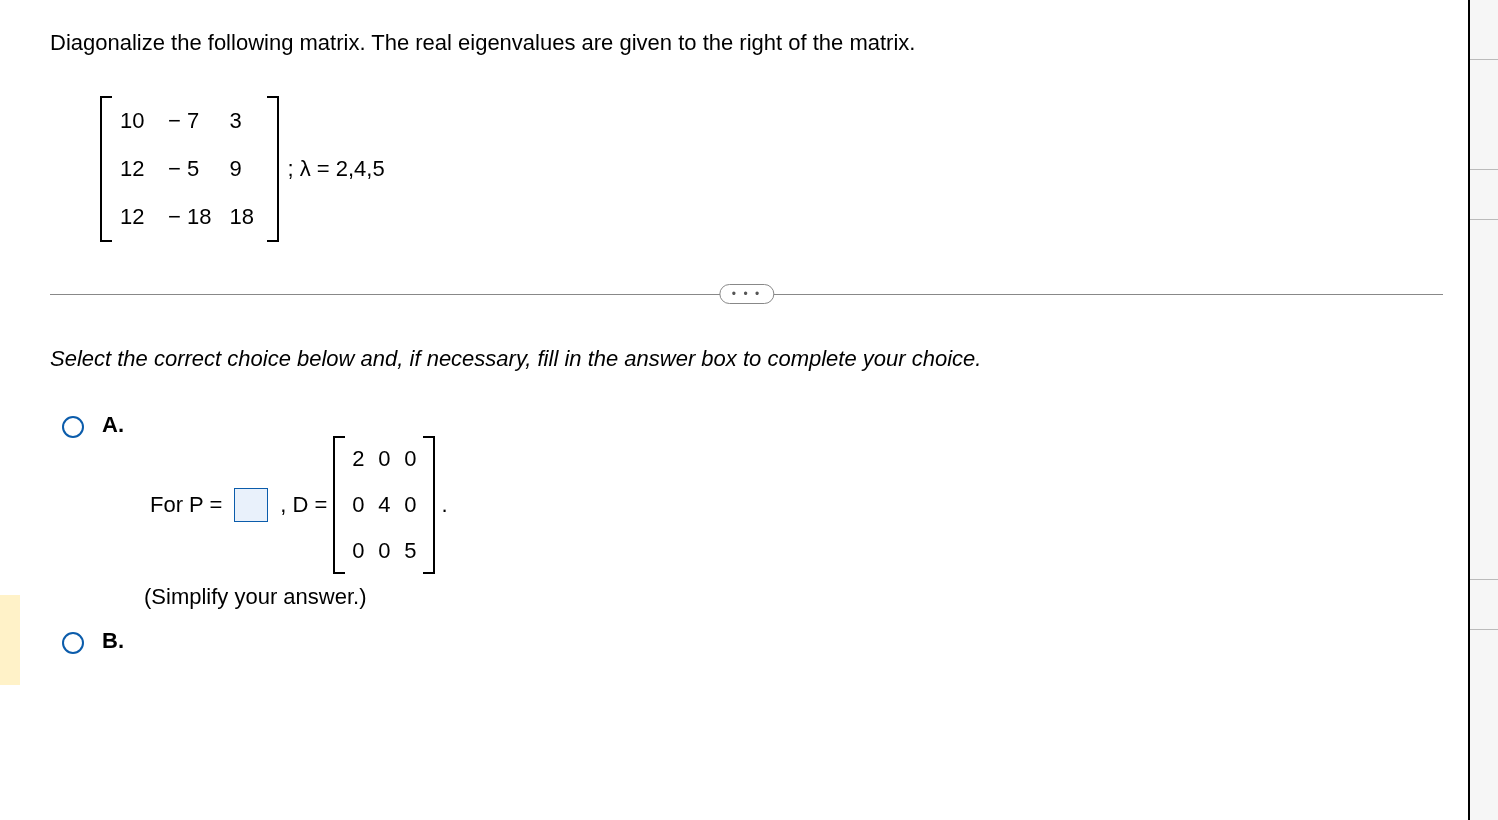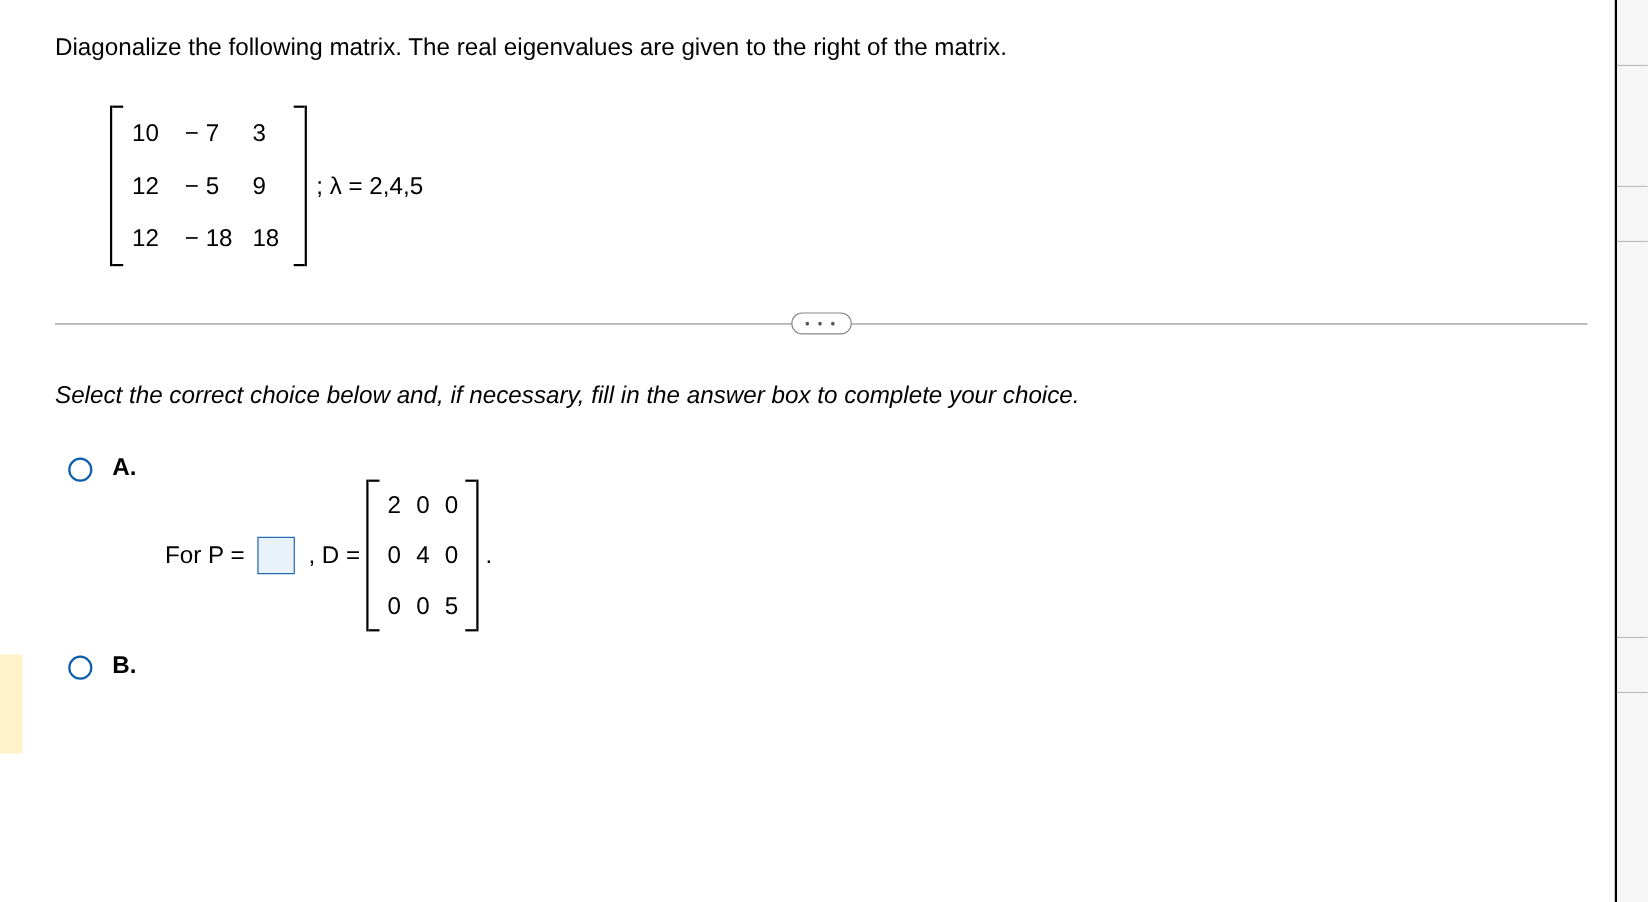--- a/index.html
+++ b/index.html
@@ -239,20 +239,21 @@
               <div>4</div>
               <div>0</div>
               <div>0</div>
               <div>0</div>
               <div>5</div>
             </span>
             <span class="bracket right"></span>
           </span>
           <span class="txt">.</span>
         </div>
+        <div class="simplify">(Simplify your answer.)</div>
       </div>
     </div>
 
     <div class="choice">
       <div class="radio"></div>
       <div class="choice-label">B.</div>
     </div>
 
   </div>
 

